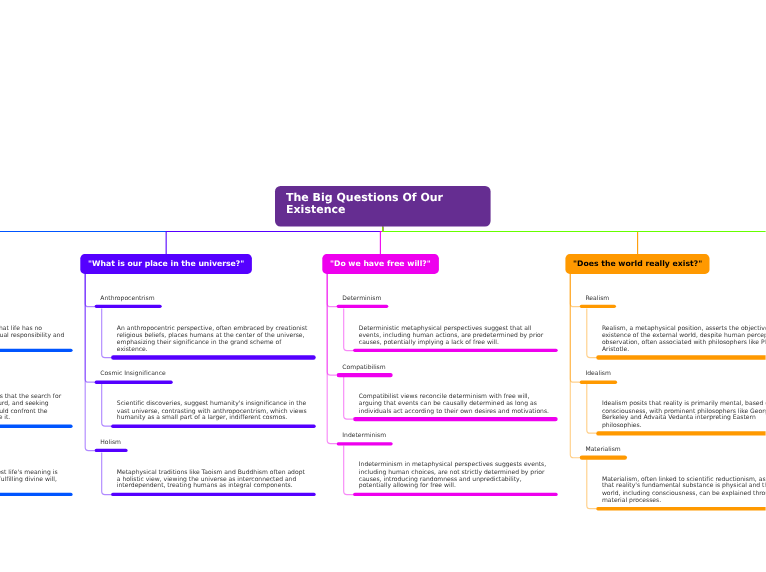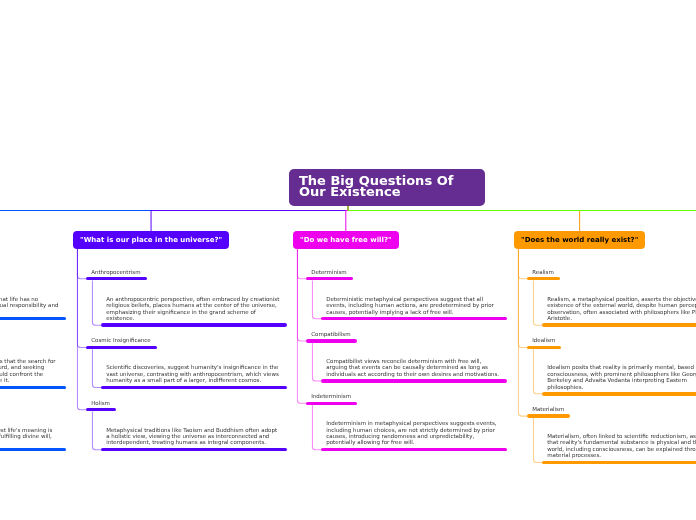--- a/index.html
+++ b/index.html
@@ -1,19 +1,19 @@
 <!DOCTYPE html>
 <html><head>
 <meta charset="utf-8">
 <style>
 html,body{margin:0;padding:0;}
 body{width:696px;height:520px;background:#fff;overflow:hidden;font-family:"DejaVu Sans",sans-serif;}
 #stage{position:relative;width:696px;height:520px;overflow:hidden;transform:translateZ(0);}
 svg.links{position:absolute;left:0;top:0;width:696px;height:520px;}
-.root{position:absolute;border-radius:5px;color:#fff;font-weight:bold;font-size:13px;line-height:11.0px;padding:0;box-sizing:border-box;margin-left:39px;}
+.root{position:absolute;border-radius:5px;color:#fff;font-weight:bold;font-size:10px;line-height:11.0px;padding:0;box-sizing:border-box;}
 .root span{position:absolute;left:10px;top:6px;width:176px;display:block;}
 .branch{position:absolute;border-radius:4px;box-sizing:border-box;}
 .branch-label{position:absolute;left:7.0px;top:5px;font-size:7.0px;line-height:8px;font-weight:bold;white-space:nowrap;}
 .l2{position:absolute;}
 .l2text{display:block;font-size:5.5px;line-height:6.4px;color:#333;white-space:nowrap;padding:0 6px 0 5.2px;}
 .l3{position:absolute;}
 .l3text{display:block;font-size:5.5px;line-height:6.4px;color:#333;padding:0 6.8px 0 5.2px;}
 .bar{display:block;border-radius:2px;width:100%;margin-top:2.1px;}
 
 </style>

